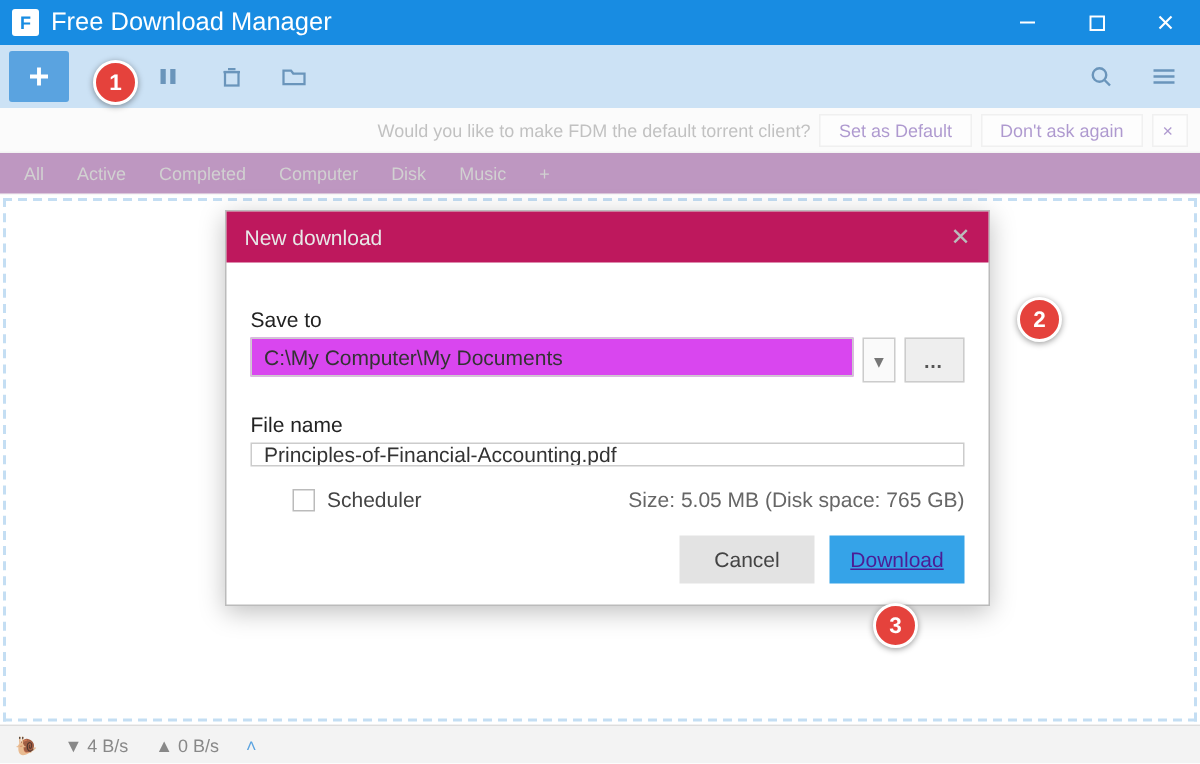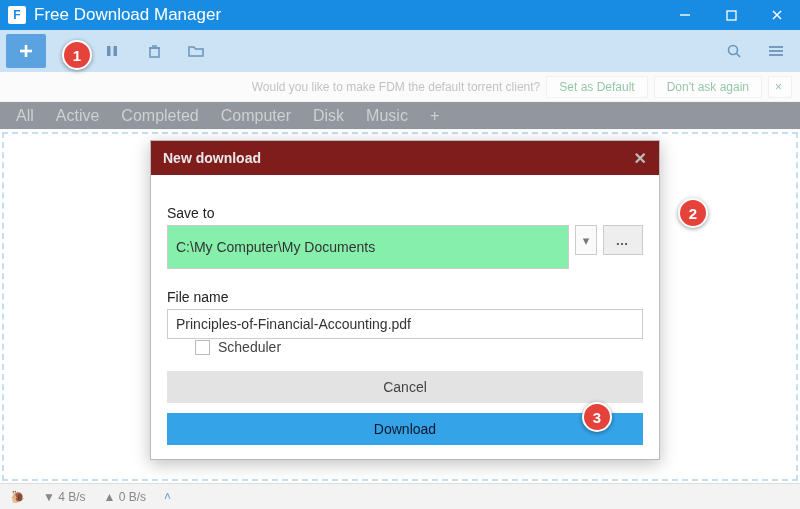--- a/index.html
+++ b/index.html
@@ -59,32 +59,32 @@
   padding: 0 8px;
   color: #777;
   font-size: 12px;
 }
 .notice-bar .msg { flex: 1; text-align: right; }
 .notice-bar .nbtn {
   background: #fafafa;
   border: 1px solid #ddd;
   padding: 3px 12px;
   margin-left: 6px;
-  color: #15803d;
+  color: #4c1d95;
   font-size: 12px;
 }
 .tabs {
   height: 28px;
-  background: #0f172a;
+  background: #701a75;
   display: flex;
   align-items: center;
   padding: 0 8px;
   gap: 6px;
   color: #999;
-  font-size: 16px;
+  font-size: 12px;
   border-bottom: 1px solid #eee;
 }
 .tabs .tab { padding: 3px 8px; }
 .content-area {
   position: absolute;
   top: 130px; left: 0; right: 0; bottom: 26px;
   border: 2px dashed #7db7e4;
   margin: 2px;
   background: #fff;
 }
@@ -109,86 +109,85 @@
 .dialog {
   position: absolute;
   left: 150px; top: 140px;
   width: 510px;
   background: #fff;
   border: 1px solid #bbb;
   box-shadow: 0 4px 16px rgba(0,0,0,0.25);
 }
 .dialog-title {
   height: 34px;
-  background: #7f1d1d;
+  background: #be185d;
   color: #e8e8e8;
   display: flex;
   align-items: center;
   padding: 0 12px;
   font-size: 14px;
-  font-weight: bold;
 }
 .dialog-title .close {
   margin-left: auto;
   color: #bbb;
   font-size: 16px;
 }
 .dialog-body { padding: 10px 16px 14px; }
 .dialog-body .label {
   font-size: 14px; color: #222; margin-top: 20px; margin-bottom: 4px;
 }
 .path-row { display: flex; gap: 6px; }
 .path-row .pathbox {
-  flex: 1; height: 44px;
+  flex: 1; height: 26px;
   border: 1px solid #ccc;
   display: flex; align-items: center;
   padding: 0 8px; font-size: 14px; color: #333;
-  background: #86efac;
+  background: #d946ef;
 }
 .path-row .dd {
   width: 22px; height: 30px;
   border: 1px solid #ccc;
   display: flex; align-items: center; justify-content: center;
   color: #777; background: #fafafa;
 }
 .path-row .browse {
   width: 40px; height: 30px;
   border: 1px solid #ccc;
   background: #eee;
   display: flex; align-items: center; justify-content: center;
   font-weight: bold; color: #555; letter-spacing: 2px;
 }
 .fn-input {
-  width: 100%; height: 30px;
+  width: 100%; height: 16px;
   border: 1px solid #ccc;
   padding: 0 8px; font-size: 14px; color: #333;
   background: #fff;
 }
 .sched-row {
+  margin-top: 14px;
   display: flex; align-items: center;
   font-size: 14px; color: #444; padding-left: 28px;
 }
 .sched-row .chk {
   width: 15px; height: 15px;
   border: 1px solid #bbb; margin-right: 8px;
   background: #fff;
 }
 .sched-row .sizeinfo { margin-left: auto; color: #666; font-size: 14px; }
 .btn-row {
   display: flex; justify-content: flex-end; gap: 10px;
   margin-top: 16px;
-  flex-direction: column;
 }
 .btn {
   height: 32px; min-width: 90px;
   display: flex; align-items: center; justify-content: center;
   font-size: 14px;
 }
 .btn.cancel { background: #e3e3e3; color: #444; }
-.btn.download { background: #35a3e8; color: #0f172a; }
+.btn.download { background: #35a3e8; color: #4c1d95; text-decoration: underline; }
 .callout {
   position: absolute;
   width: 30px; height: 30px;
   border-radius: 50%;
   background: #e5423c;
   border: 2px solid #fff;
   box-shadow: 0 1px 4px rgba(0,0,0,0.4);
   color: #fff;
   display: flex; align-items: center; justify-content: center;
   font-size: 15px; font-weight: bold;
@@ -304,20 +303,21 @@
         <span>C:\My Computer\My Documents</span>
       </div>
       <div class="dd">▾</div>
       <div class="browse">…</div>
     </div>
     <div class="label">File name</div>
     <input class="fn-input" value="Principles-of-Financial-Accounting.pdf" style="">
     <div class="sched-row">
       <div class="chk"></div>
       <span>Scheduler</span>
+      <span class="sizeinfo">Size: 5.05 MB (Disk space: 765 GB)</span>
     </div>
     <div class="btn-row">
       <div class="btn cancel">Cancel</div>
       <div class="btn download">Download</div>
     </div>
   </div>
 </div>
 
 <div class="callout" style="left:62px; top:40px;">1</div>
 <div class="callout" style="left:678px; top:198px;">2</div>

